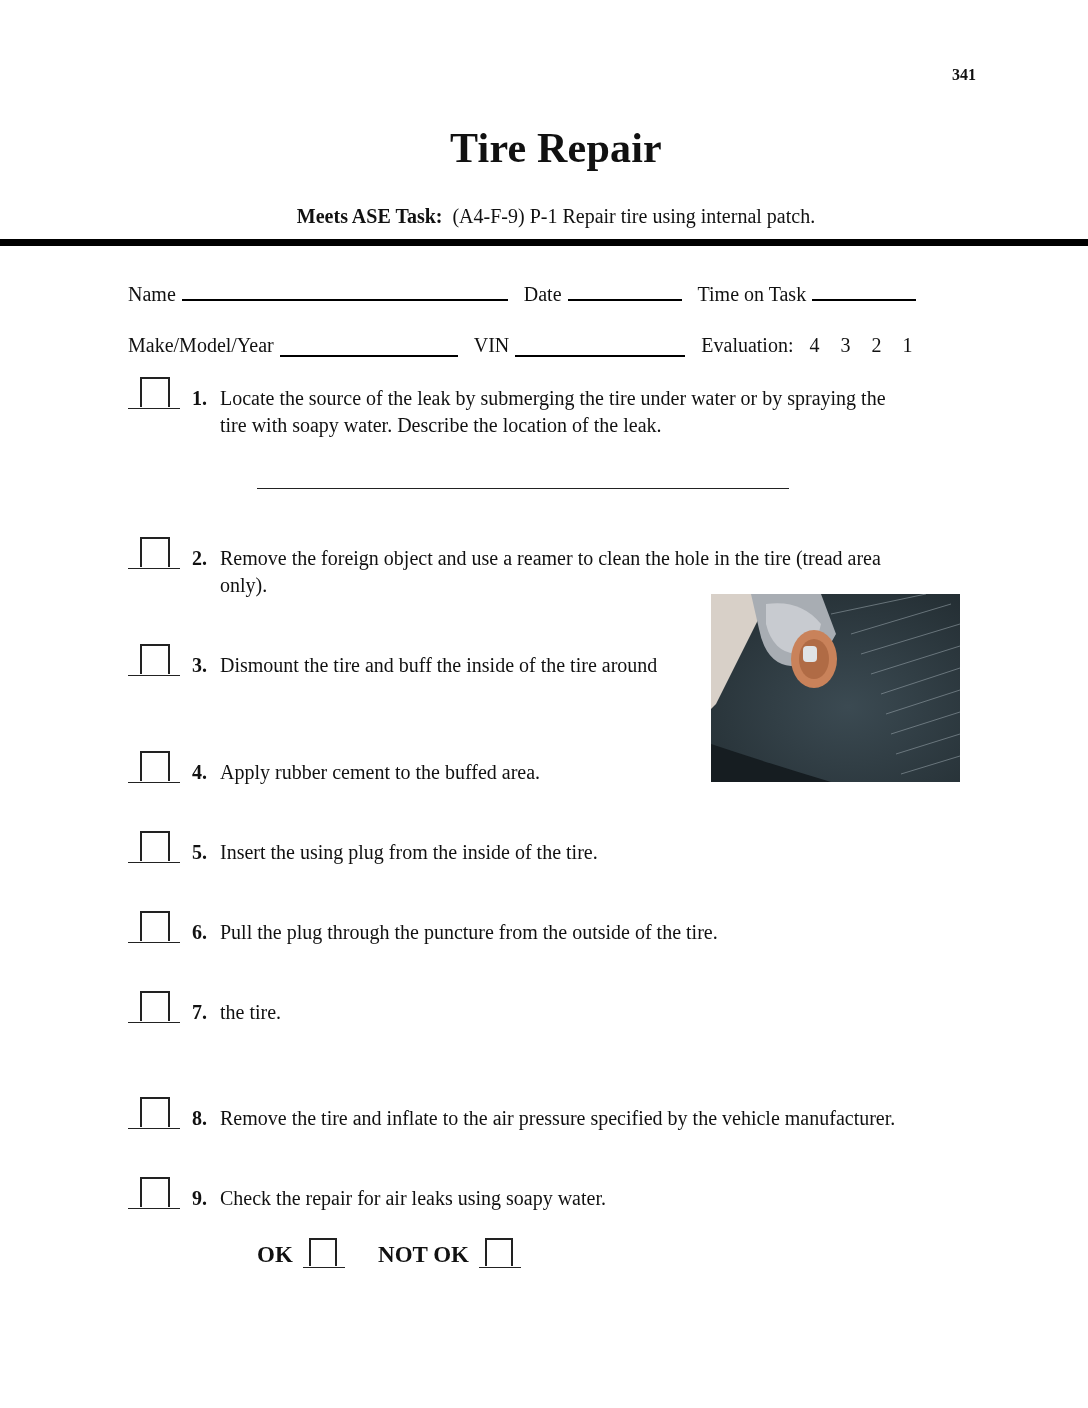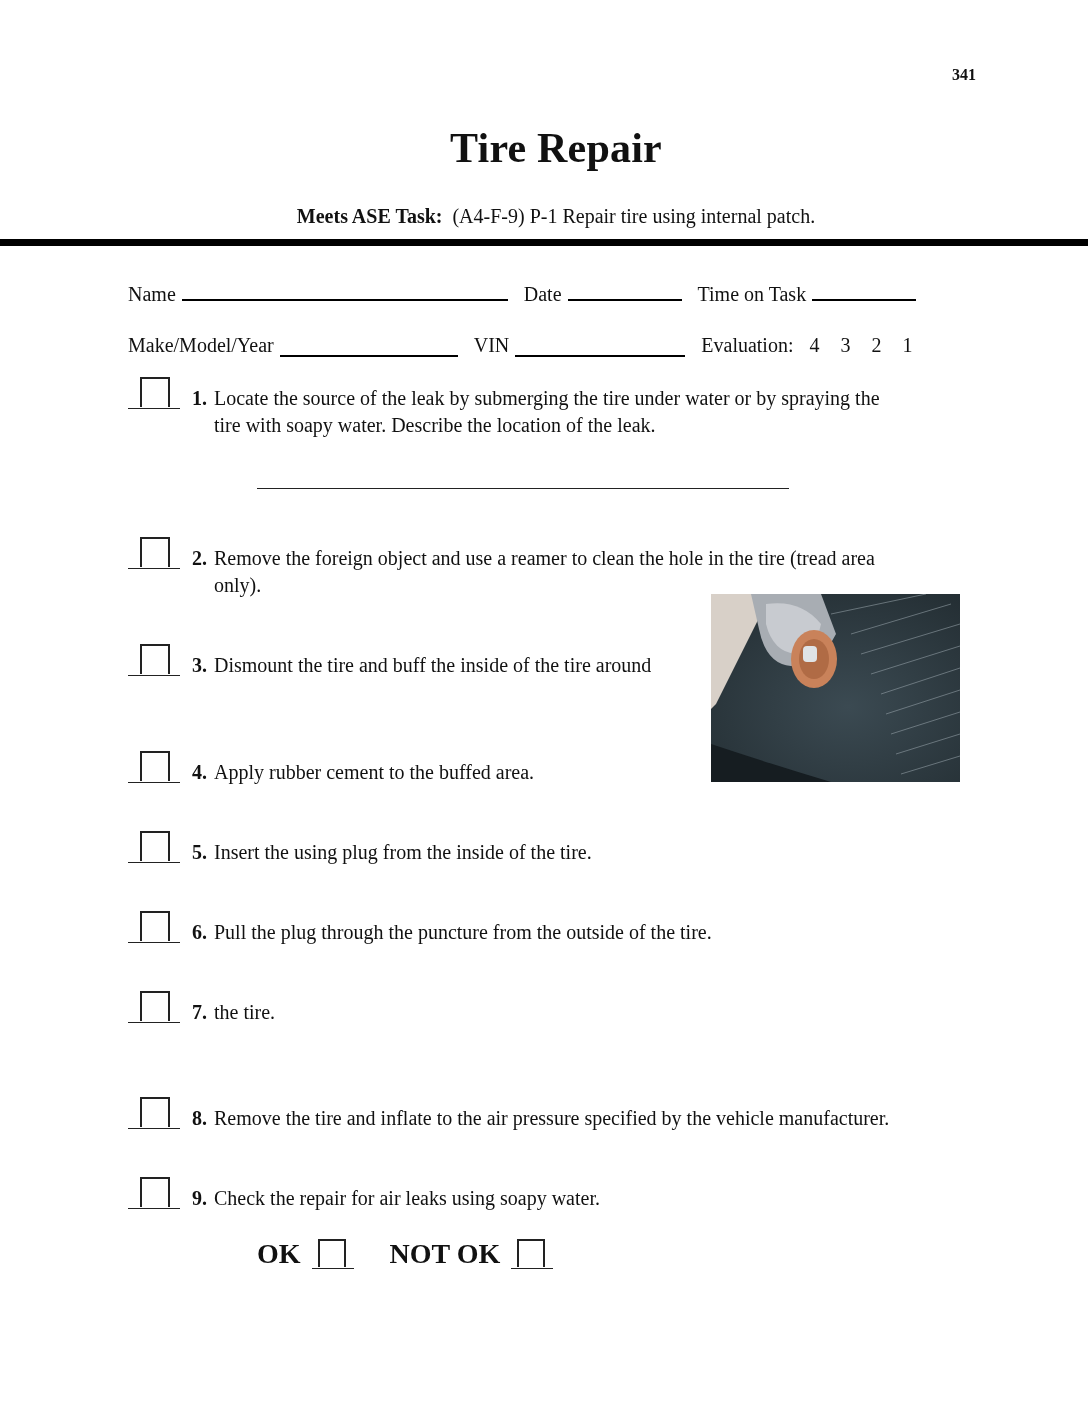--- a/index.html
+++ b/index.html
@@ -100,21 +100,21 @@
     border-bottom: 1.5px solid #222;
   }
   .step .num {
     position: absolute;
     left: 64px;
     top: 0;
     font-weight: bold;
   }
   .step .text {
     position: absolute;
-    left: 86px;
+    left: 92px;
     top: 0;
   }
   .answer-line {
     position: absolute;
     top: 488px;
     left: 257px;
     width: 532px;
     border-bottom: 1.5px solid #222;
   }
   .photo {
@@ -123,21 +123,21 @@
     top: 594px;
     width: 249px;
     height: 188px;
     overflow: hidden;
     background: #2f3b42;
   }
   .ok-row {
     position: absolute;
     top: 1238px;
     left: 257px;
-    font-size: 28px;
+    font-size: 23px;
     font-weight: bold;
     white-space: nowrap;
   }
   .ok-row .ok-check {
     display: inline-block;
     position: relative;
     width: 42px;
     height: 30px;
     vertical-align: -6px;
     margin-left: 4px;

